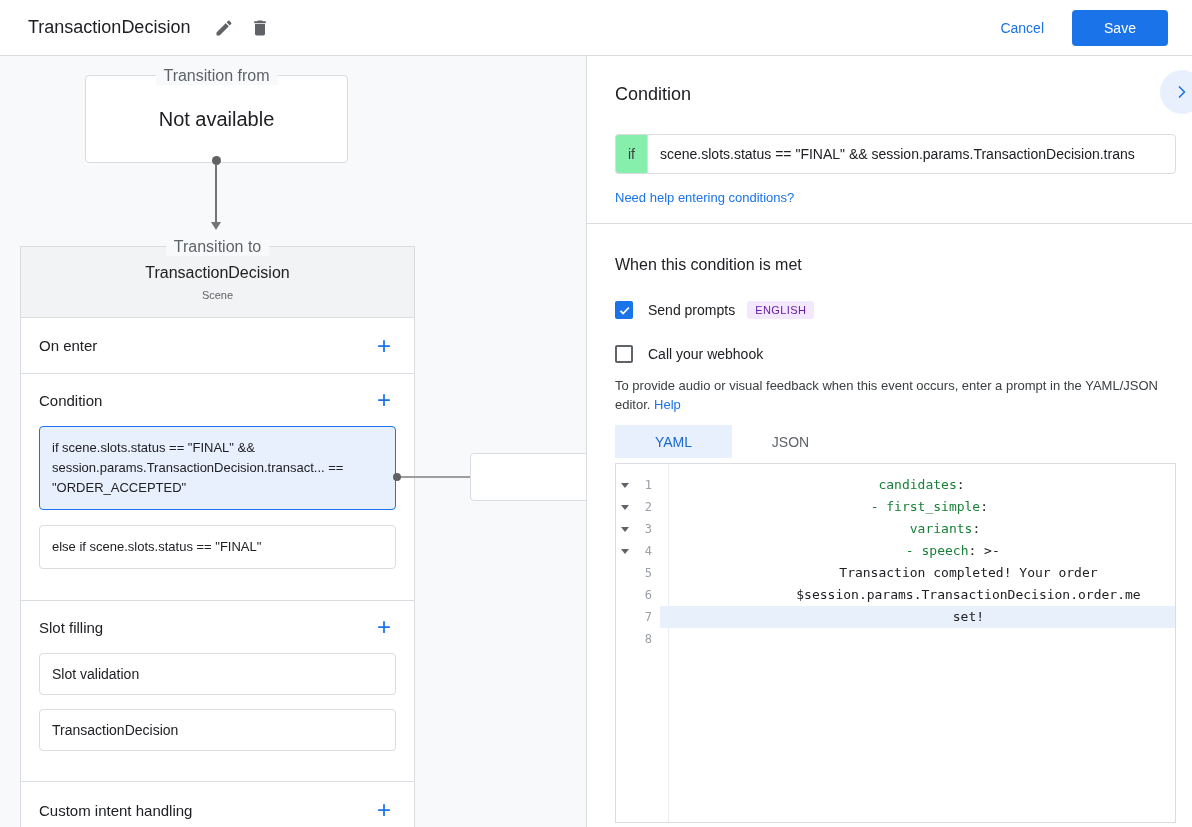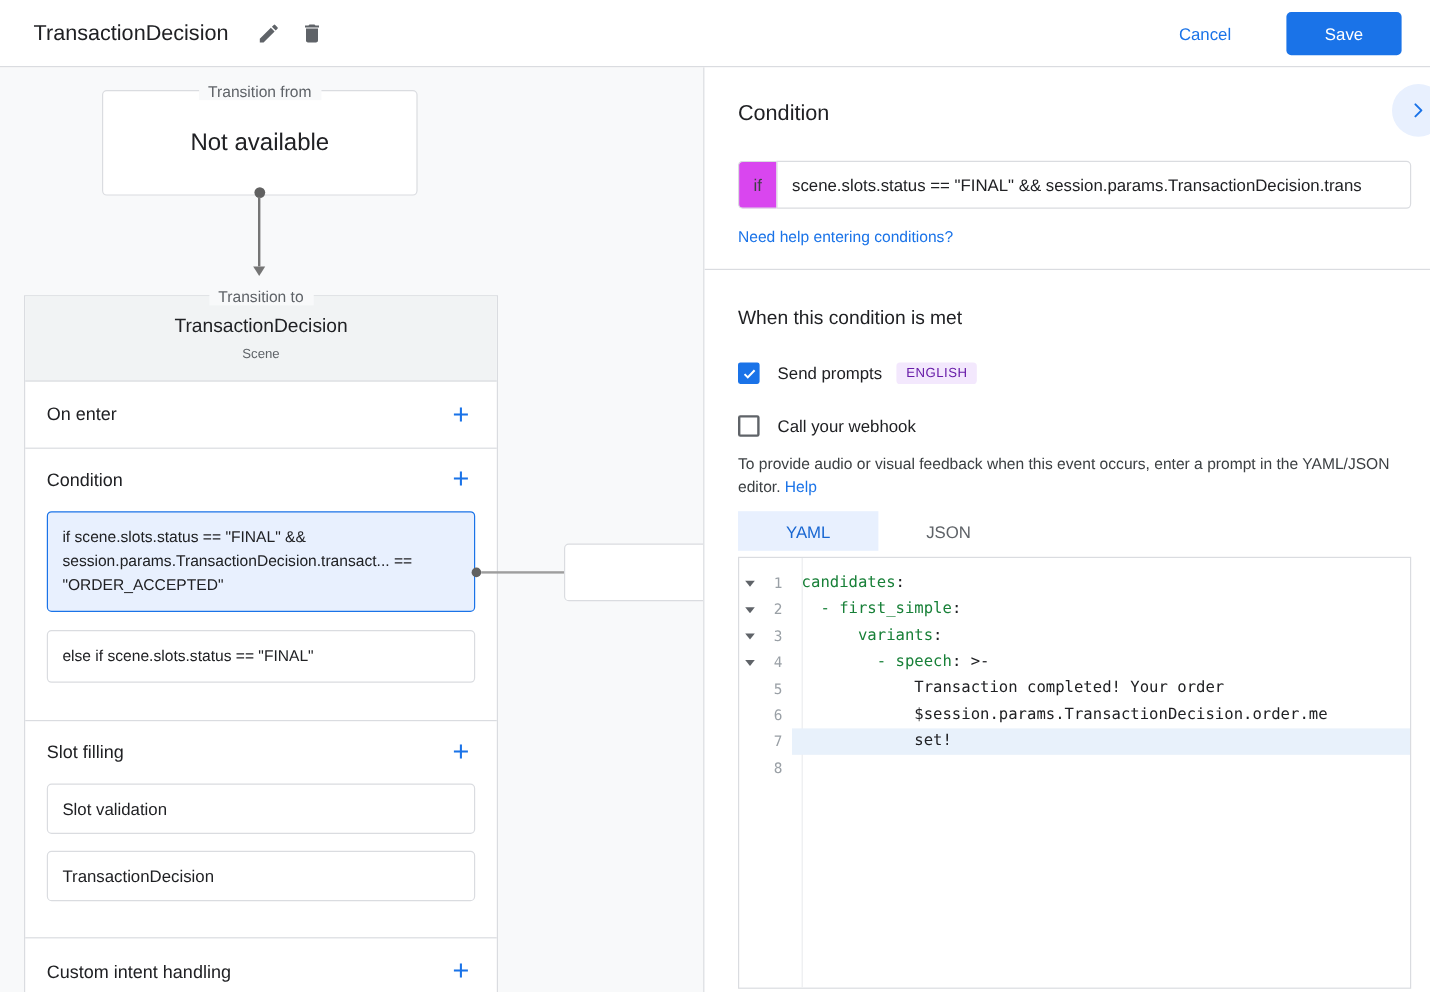--- a/index.html
+++ b/index.html
@@ -13,36 +13,36 @@
     height:56px; display:flex; align-items:center; justify-content:space-between;
     padding:0 24px 0 28px; border-bottom:1px solid #dadce0; background:#fff;
     position:relative; z-index:10;
   }
   .topbar-left { display:flex; align-items:center; }
   .page-title { font-size:18px; font-weight:500; color:#202124; margin:0 16px 0 0; }
   .icon-btn { width:36px; height:36px; border:none; background:transparent; display:flex;
     align-items:center; justify-content:center; cursor:pointer; padding:0; }
   .topbar-right { display:flex; align-items:center; }
   .text-btn { background:none; border:none; color:#1a73e8; font-size:14px; font-weight:500;
-    margin-right:40px; cursor:pointer; font-family:inherit; }
+    margin-right:22px; cursor:pointer; font-family:inherit; }
   .primary-btn { background:#1a73e8; color:#fff; border:none; border-radius:4px; height:36px;
     min-width:96px; padding:0 24px; font-size:14px; font-weight:500; cursor:pointer; font-family:inherit; }
 
   
   .main { position:relative; height:771px; }
   .canvas { position:absolute; left:0; top:0; width:586px; height:100%;
     background:#f8f9fa; overflow:hidden; }
   .panel { position:absolute; left:586px; top:0; right:0; bottom:0; background:#fff;
     border-left:1px solid #dadce0; padding:28px 16px 0 28px; overflow:hidden; }
 
   
   .from-box { position:absolute; left:85px; top:19px; width:263px; height:88px; background:#fff;
     border:1px solid #dadce0; border-radius:4px; display:flex; align-items:center; justify-content:center; }
   .node-legend { position:absolute; top:0; left:50%; transform:translate(-50%,-50%);
-    background:#f8f9fa; padding:0 8px; font-size:13px; color:#5f6368; white-space:nowrap; }
+    background:#f8f9fa; padding:0 8px; font-size:16px; color:#5f6368; white-space:nowrap; }
   .from-value { font-size:20px; color:#202124; }
 
   .v-dot { position:absolute; left:212px; top:100px; width:9px; height:9px; border-radius:50%; background:#616161; }
   .v-line { position:absolute; left:215px; top:108px; width:2px; height:58px; background:#757575; }
   .v-arrow { position:absolute; left:211px; top:166px; width:0; height:0;
     border-left:5px solid transparent; border-right:5px solid transparent; border-top:8px solid #757575; }
 
   .scene-card { position:absolute; left:20px; top:190px; width:395px; height:660px;
     background:#fff; border:1px solid #dadce0; }
   .scene-head { background:#f1f3f4; text-align:center; padding:17px 16px 16px;
@@ -73,21 +73,21 @@
     background:#fff; border:1px solid #dadce0; border-radius:4px; cursor:pointer; }
 
   
   .panel-head { position:relative; height:30px; }
   .panel-title { font-size:18px; font-weight:400; color:#202124; margin:0; }
   .expand-btn { position:absolute; top:-14px; right:-28px; width:44px; height:44px; border-radius:50%;
     background:#e8f0fe; border:none; display:flex; align-items:center; justify-content:center; cursor:pointer; }
 
   .cond-row { display:flex; margin-top:20px; height:40px; }
   .if-box { width:32px; border:1px solid #dadce0; border-right:none; border-radius:4px 0 0 4px;
-    display:flex; align-items:center; justify-content:center; font-size:14px; color:#3c4043; background:#d946ef; }
+    display:flex; align-items:center; justify-content:center; font-size:14px; color:#3c4043; background:#86efac; }
   .cond-input { flex:1; border:1px solid #dadce0; border-radius:0 4px 4px 0; padding:0 12px;
     font-size:14px; color:#202124; font-family:inherit; outline:none; background:#fff; }
 
   .help-link { display:inline-block; margin-top:16px; font-size:13px; color:#1a73e8;
     text-decoration:none; cursor:pointer;text-align:center; }
   .divider { border-bottom:1px solid #dadce0; margin:17px -16px 0 -28px; }
 
   .when-title { font-size:16px; font-weight:500; color:#202124; margin:32px 0 17px; }
 
   .check-row { display:flex; align-items:center; margin-top:27px; }
@@ -111,21 +111,21 @@
     background:#fff; overflow:hidden; cursor:text; }
   .gutter-line { position:absolute; left:52px; top:0; bottom:0; width:1px; background:#ebedef; }
   .code-lines { padding-top:10px; position:relative; }
   .code-row { display:flex; height:22px; align-items:center; }
   .fold { width:18px; display:flex; align-items:center; justify-content:center; flex:0 0 auto; }
   .fold-tri { width:0; height:0; border-left:4px solid transparent; border-right:4px solid transparent;
     border-top:5px solid #5f6368; cursor:pointer; }
   .lnum { width:26px; flex:0 0 auto; text-align:right; padding-right:8px; font-family:"DejaVu Sans Mono", monospace;
     font-size:12px; color:#9aa0a6; }
   .ltext { flex:1; align-self:stretch; padding-left:8px; white-space:pre; line-height:22px;
-    font-family:"DejaVu Sans Mono", monospace; font-size:13px; color:#202124; }
+    font-family:"DejaVu Sans Mono", monospace; font-size:13px; color:#202124;text-align:center; }
   .ltext.hl { background:#e8f1fb; }
   .tok-key { color:#188038; }
   .tok-plain { color:#202124; }
 </style>
 </head>
 <body>
 
 <header class="topbar">
   <div class="topbar-left">
     <h1 class="page-title">TransactionDecision</h1>

